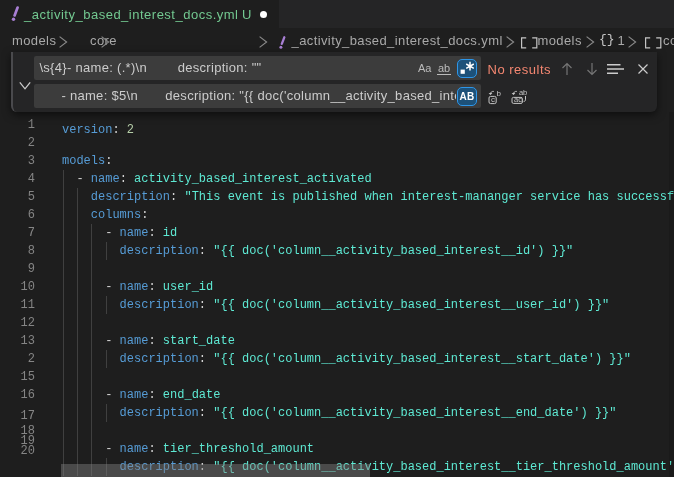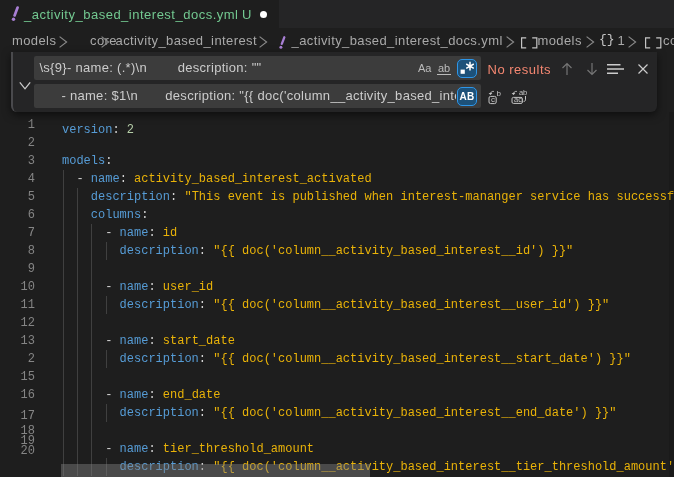--- a/index.html
+++ b/index.html
@@ -14,21 +14,21 @@
   #tabdot { left:260px; top:10.5px; width:7px; height:7px; border-radius:50%; background:#ffffff; }
 
   #crumbs { left:0; top:28px; width:674px; height:24px; background:#1e1e1e; }
   .bc { position:absolute; top:5px; font-size:13px; letter-spacing:0.4px; color:#a9a9a9; white-space:pre; }
   .bsep { position:absolute; top:5.5px; }
   .bicon { position:absolute; top:6.5px; }
 
   .codeline { position:absolute; left:62px; font:12px "Liberation Mono",monospace; line-height:18px; white-space:pre; color:#d4d4d4; }
   .lnum { position:absolute; font:12px "Liberation Mono",monospace; line-height:18px; color:#858585; text-align:right; width:28px; left:7px; }
   .k { color:#569cd6; }
-  .s { color:#eab308; }
+  .s { color:#5eead4; }
   .n { color:#b5cea8; }
   .guide { position:absolute; width:1px; background:#404040; }
 
   #findw { left:11px; top:52px; width:646px; height:60px; background:#252526;
            border-radius:0 0 6px 6px; border-left:2px solid #4a4a4d;
            box-shadow:0 3px 8px rgba(0,0,0,0.55); }
   .finput { position:absolute; left:21px; width:447px; height:24px; background:#3c3c3c; border-radius:2px; overflow:hidden; }
   .ftext { position:absolute; top:3.5px; font-size:13px; letter-spacing:0.3px; color:#cccccc; white-space:pre; }
   .toggle { position:absolute; font-size:11px; color:#bbbbbb; }
   .blueb { position:absolute; left:423px; top:3px; width:20px; height:19px; background:#1d5179; border:1px solid #2e96e8; border-radius:5px; }
@@ -50,21 +50,20 @@
 
 <div class="abs" id="crumbs">
   <span class="bc" style="left:12px">models</span>
   <span class="bsep" style="left:55px"><svg width="16" height="16" viewBox="0 0 16 16">
         <path d="M4.6 2.6l7 5.4-7 5.4" fill="none" stroke="#8a8a8a" stroke-width="1.15"></path>
       </svg></span>
   <span class="bc" style="left:90px">core</span>
   <span class="bsep" style="left:97px"><svg width="16" height="16" viewBox="0 0 16 16">
         <path d="M4.6 2.6l7 5.4-7 5.4" fill="none" stroke="#8a8a8a" stroke-width="1.15"></path>
       </svg></span>
-  <span class="bc" style="left:115.5px">activity_based_interest</span>
   <span class="bsep" style="left:255px"><svg width="16" height="16" viewBox="0 0 16 16">
         <path d="M4.6 2.6l7 5.4-7 5.4" fill="none" stroke="#8a8a8a" stroke-width="1.15"></path>
       </svg></span>
   <span class="bicon" style="left:277px; top:7.5px"><svg width="10" height="14" viewBox="0 0 10 14">
         <path d="M7.3 1.3L4.8 7.9" stroke="#a87fd4" stroke-width="2.3" stroke-linecap="round"></path>
         <circle cx="3.9" cy="11.3" r="1.5" fill="#a87fd4"></circle>
       </svg></span>
   <span class="bc" style="left:291.5px">_activity_based_interest_docs.yml</span>
   <span class="bsep" style="left:502px"><svg width="16" height="16" viewBox="0 0 16 16">
         <path d="M4.6 2.6l7 5.4-7 5.4" fill="none" stroke="#8a8a8a" stroke-width="1.15"></path>
@@ -138,21 +137,21 @@
 
 <div class="abs" style="left:61px; top:464px; width:309px; height:13px; background:rgba(128,128,128,0.45)"></div>
 <div class="abs" style="left:669px; top:112px; width:5px; height:365px; background:rgba(0,0,0,0.10)"></div>
 
 <div class="abs" id="findw">
   <span class="icn" style="left:3.5px; top:25.5px"><svg width="16" height="16" viewBox="0 0 16 16">
         <path d="M2.8 4.4l5.2 6.4 5.2-6.4" fill="none" stroke="#cccccc" stroke-width="1.3"></path>
       </svg></span>
 
   <div class="finput" style="top:4px">
-    <span class="ftext" style="left:5.4px">\s{9}- name: (.*)\n</span>
+    <span class="ftext" style="left:5.4px">\s{4}- name: (.*)\n</span>
     <span class="ftext" style="left:143.7px">description: ""</span>
     <span class="toggle" style="left:384px; top:6px">Aa</span>
     <span class="toggle" style="left:403px; top:6px; border-bottom:1px solid #bbbbbb; padding:0 1px;">ab</span>
     <span class="blueb">
       <svg width="18" height="17" viewBox="0 0 18 17">
           <rect x="2.6" y="9.6" width="4.2" height="4.2" fill="#ffffff"></rect>
           <g stroke="#ffffff" stroke-width="1.5">
             <path d="M12 1.8v8.8M8.2 4l7.6 4.4M15.8 4L8.2 8.4"></path>
           </g>
         </svg>
@@ -174,21 +173,21 @@
           <path d="M1 2.8h13.5M1 7h17M1 11.2h11"></path>
         </g>
       </svg></span>
   <span class="icn" style="left:621.5px; top:9px"><svg width="16" height="16" viewBox="0 0 16 16">
         <g stroke="#cccccc" stroke-width="1.2">
           <path d="M3.5 3.5l9 9M12.5 3.5l-9 9"></path>
         </g>
       </svg></span>
 
   <div class="finput" style="top:32px">
-    <span class="ftext" style="left:27.4px">- name: $1\n</span>
+    <span class="ftext" style="left:27.4px">- name: $5\n</span>
     <span class="ftext" style="left:131.3px; width:291px; overflow:hidden;">description: "{{ doc('column__activity_based_interest__$1') }}"</span>
     <span class="blueb" style="text-align:center; font:bold 10px 'Liberation Sans',sans-serif; color:#ffffff; line-height:17px; letter-spacing:0.3px;">AB</span>
   </div>
   <span class="icn" style="left:474px; top:37px"><svg width="16" height="16" viewBox="0 0 16 16">
     <g fill="none" stroke="#c5c5c5" stroke-width="1">
       <path d="M3.4 5.3C3.4 3.2 5 2.1 6.8 2.4"></path>
       <rect x="2" y="7.4" width="7.2" height="7.2" rx="1.6"></rect>
     </g>
     <path d="M1.6 4l1.9 2.1L5.4 4z" fill="#c5c5c5"></path>
     <text x="9.4" y="6.6" font-family="Liberation Sans" font-size="8" fill="#c5c5c5">b</text>

